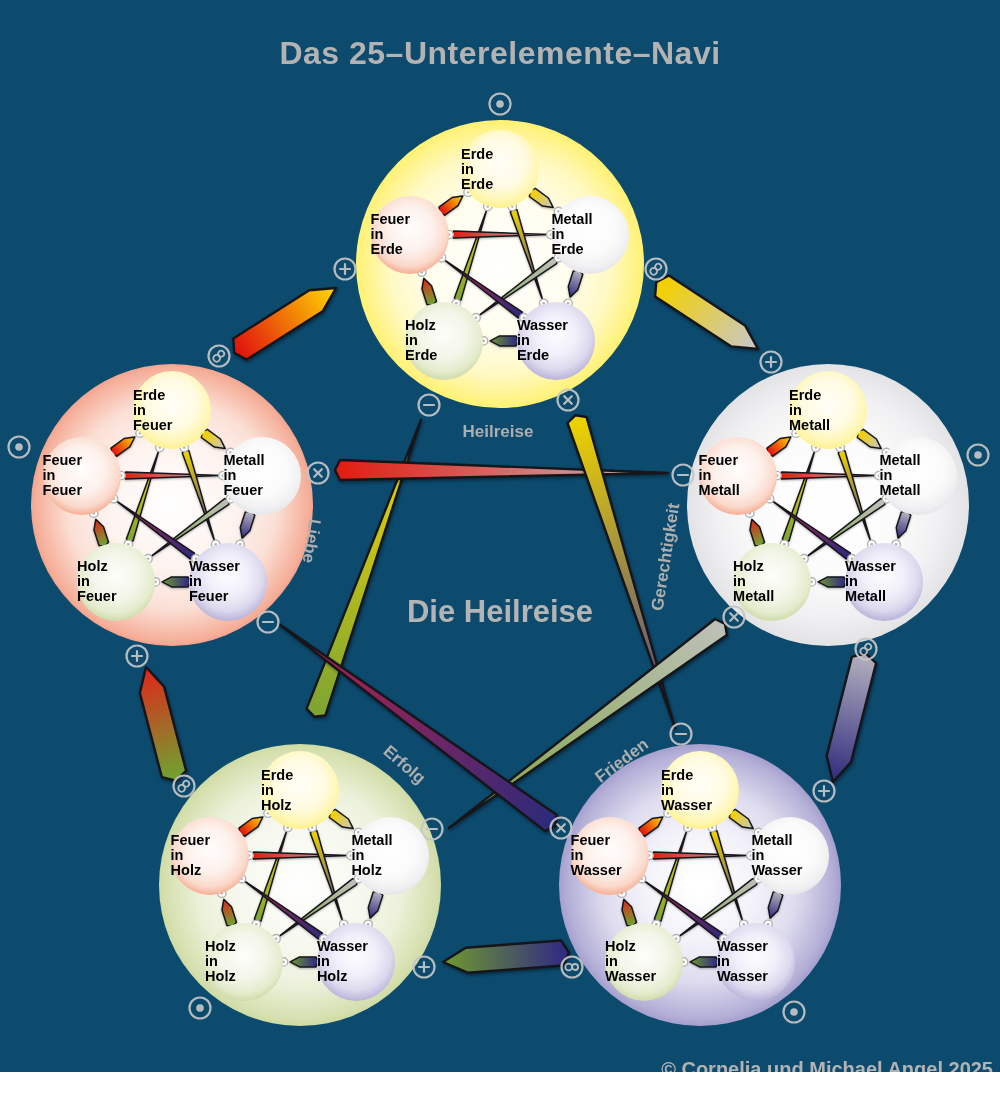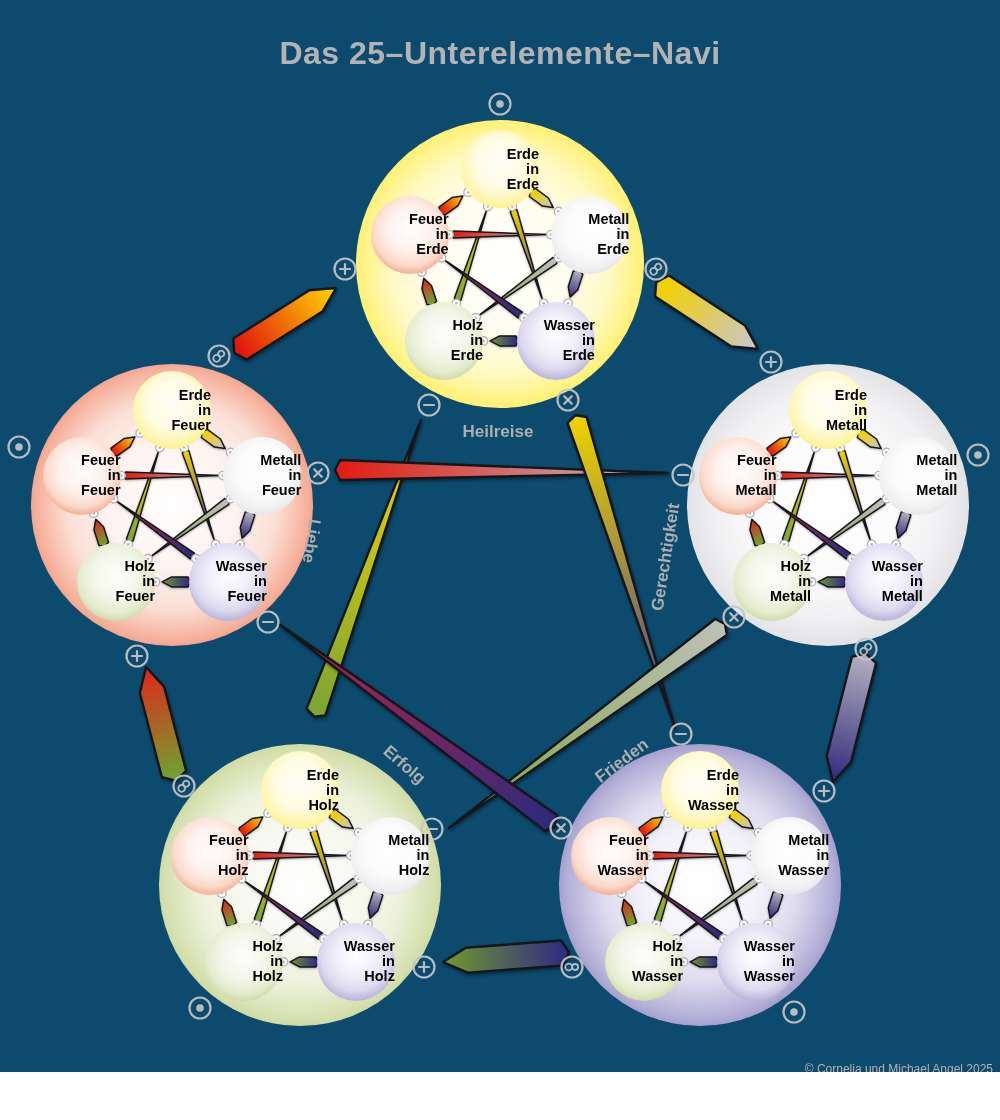--- a/index.html
+++ b/index.html
@@ -10,36 +10,36 @@
   .page-title{
     position:absolute;left:500px;top:53px;transform:translate(-50%,-50%);
     font-size:32px;font-weight:bold;color:#b3b3b3;white-space:nowrap;z-index:4;letter-spacing:.5px;
   }
   .center-label{
     position:absolute;left:500px;top:612px;transform:translate(-50%,-50%);
     font-size:31px;font-weight:bold;color:#b4b4b4;white-space:nowrap;z-index:4;
   }
   .copyright{
     position:absolute;left:993px;top:1069px;transform:translate(-100%,-50%);
-    font-size:12px;font-weight:normal;color:#b3b3b3;white-space:nowrap;z-index:4;
+    font-size:20px;font-weight:bold;color:#b3b3b3;white-space:nowrap;z-index:4;
   }
   .rel-label{
     position:absolute;font-size:17px;font-weight:bold;color:#aeaeae;
     white-space:nowrap;z-index:4;
   }
   .group{position:absolute;border-radius:50%;z-index:1;}
   .g-erde{background:radial-gradient(circle,#ffffff 0%,#fffdee 34%,#fff9c4 54%,#fff171 71%,#ffe81c 84%,#ffe400 93%,rgba(255,228,0,0) 100%);}
   .g-feuer{background:radial-gradient(circle,#ffffff 0%,#fdf3ef 32%,#fbe0d6 52%,#f5ad97 69%,#ee5b3a 83%,#e6170b 93%,rgba(230,23,11,0) 100%);}
   .g-metall{background:radial-gradient(circle,#ffffff 0%,#fbfbfb 36%,#f1f1f3 56%,#e2e2e5 72%,#d0d0d4 85%,#c3c3c7 93%,rgba(195,195,199,0) 100%);}
   .g-holz{background:radial-gradient(circle,#ffffff 0%,#f6f8ee 32%,#ecf1da 51%,#d3deab 69%,#abc26a 83%,#84a83f 93%,rgba(132,168,63,0) 100%);}
   .g-wasser{background:radial-gradient(circle,#ffffff 5%,#f2f1f9 30%,#dddbee 49%,#b3aed6 67%,#7d75b4 81%,#474092 91%,#342d80 96%,rgba(51,44,126,0) 100%);}
   #arrow-svg{position:absolute;left:0;top:0;z-index:2;}
   .sub{
     position:absolute;width:78px;height:78px;border-radius:50%;z-index:3;
-    display:flex;flex-direction:column;align-items:flex-end;justify-content:center;
+    display:flex;flex-direction:column;align-items:flex-start;justify-content:center;
     text-align:center;font-weight:bold;font-size:14.5px;line-height:15px;color:#000;
   }
   .s-erde{background:radial-gradient(circle at 50% 42%,#fffef8 0%,#fffbe2 42%,#fff5a8 68%,#ffe95a 86%,#ffdf1a 100%);}
   .s-feuer{background:radial-gradient(circle at 50% 42%,#fffdfc 0%,#fdf1ec 38%,#fbd9cb 62%,#f29b7c 82%,#e2432a 100%);}
   .s-metall{background:radial-gradient(circle at 50% 42%,#ffffff 0%,#fbfbfb 42%,#f0f0f2 66%,#ddddе1 84%,#c6c6cc 100%);}
   .s-metall{background:radial-gradient(circle at 50% 42%,#ffffff 0%,#fbfbfb 42%,#f0f0f2 66%,#dddde1 84%,#c6c6cc 100%);}
   .s-holz{background:radial-gradient(circle at 50% 42%,#fdfefa 0%,#f3f6e9 38%,#e5ecce 62%,#c5d49a 82%,#94ae55 100%);}
   .s-wasser{background:radial-gradient(circle at 50% 42%,#fdfdff 0%,#f1effa 34%,#ddd9ee 58%,#b1aad4 80%,#5f57a2 100%);}
   .shadow{filter:drop-shadow(1.5px 2px 1.5px rgba(0,0,0,0.38));}
   .mshadow{filter:drop-shadow(0.8px 1px 0.8px rgba(0,0,0,0.3));}
@@ -893,14 +893,15 @@
         <span>Wasser</span>
         <span>in</span>
         <span>Wasser</span>
       </div>
     </div>
   <div class="rel-label" style="left:498px;top:432px;transform:translate(-50%,-50%);">Heilreise</div>
   <div class="rel-label" style="left:311px;top:541px;transform:translate(-50%,-50%) rotate(99deg);">Liebe</div>
   <div class="rel-label" style="left:666px;top:557px;transform:translate(-50%,-50%) rotate(-81deg);">Gerechtigkeit</div>
   <div class="rel-label" style="left:404px;top:765px;transform:translate(-50%,-50%) rotate(41deg);">Erfolg</div>
   <div class="rel-label" style="left:622px;top:761px;transform:translate(-50%,-50%) rotate(-37deg);">Frieden</div>
+  <div class="center-label">Die Heilreise</div>
   <div class="copyright">© Cornelia und Michael Angel 2025</div>
 </div>
 
 </body></html>

